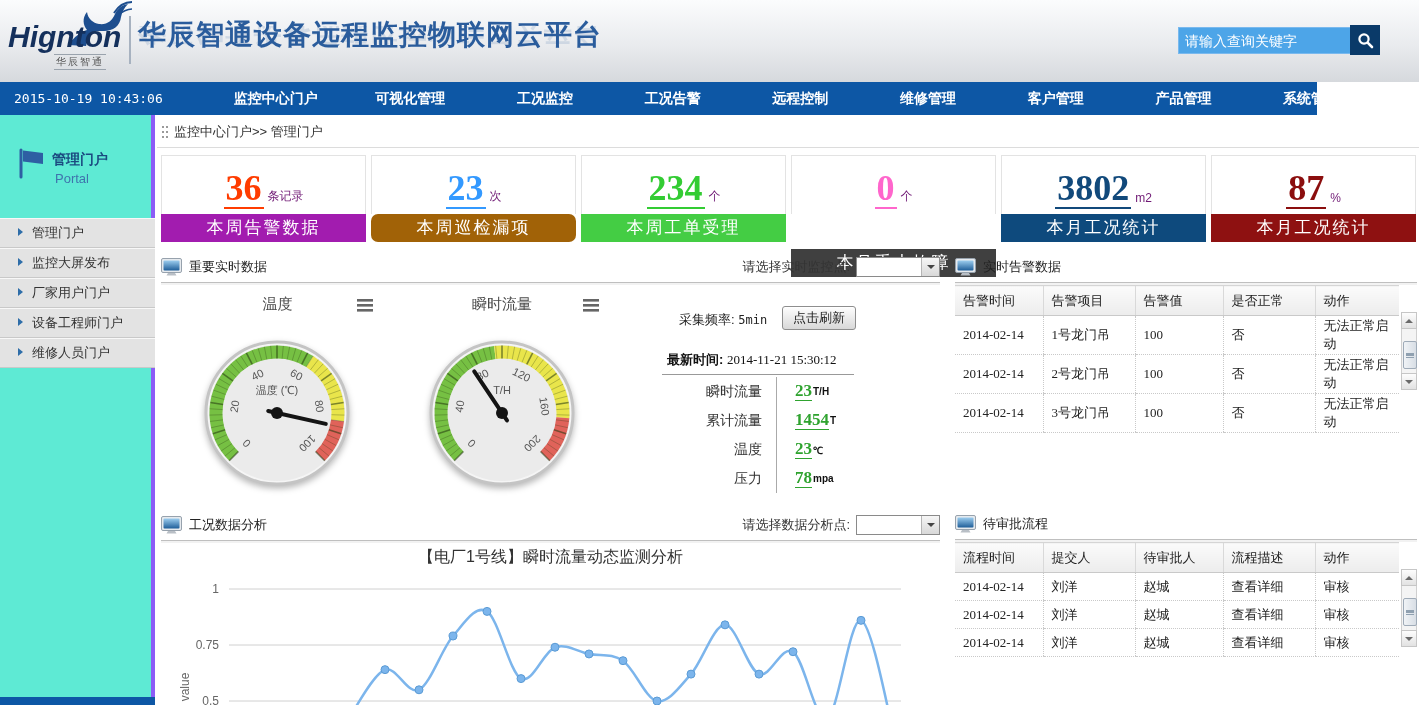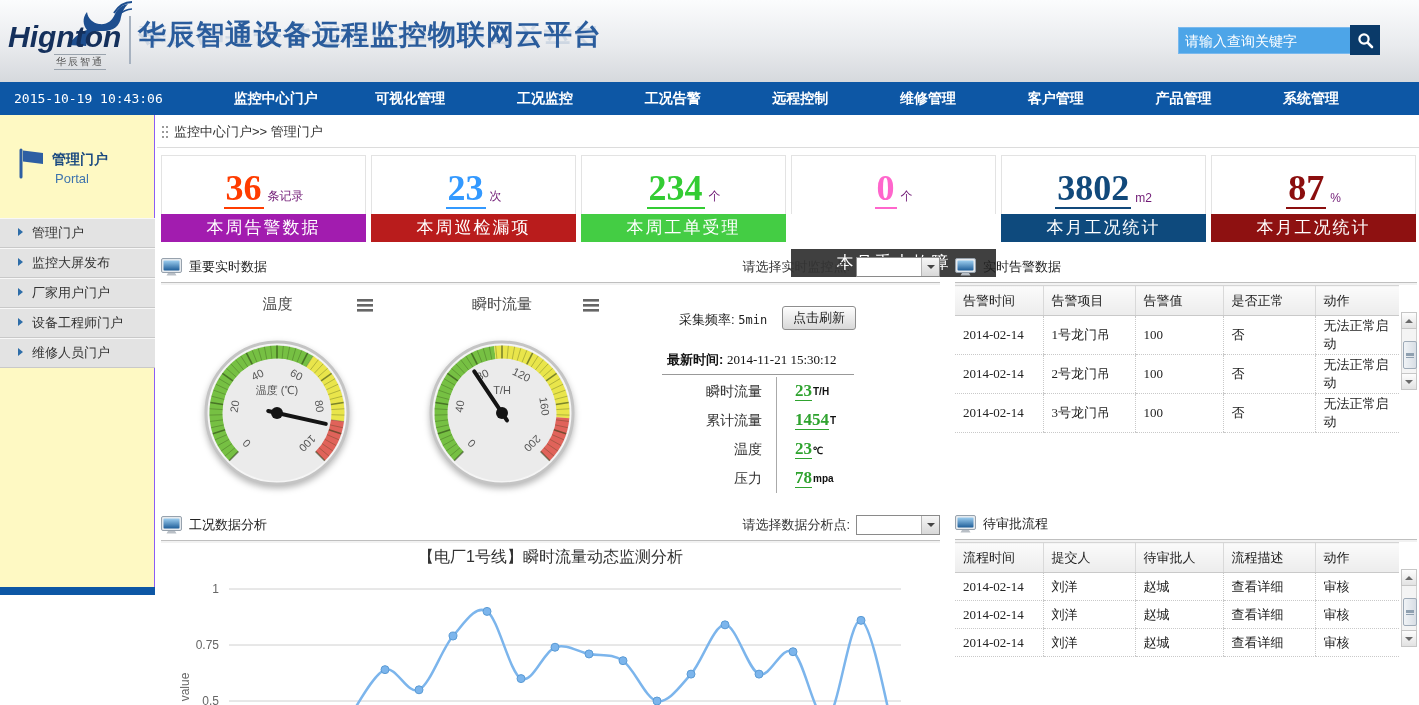--- a/index.html
+++ b/index.html
@@ -12,26 +12,26 @@
   #logo-tagline{left:54px;top:54px;font-size:10px;color:#555;letter-spacing:2px;border-top:1px solid #9aa3ad;border-bottom:1px solid #9aa3ad;padding:0 2px;}
   #logo-deer{left:62px;top:0px;}
   #logo-divider{left:129px;top:16px;width:2px;height:48px;background:#a7b2c0;}
   .ptitle{font-size:28px;font-weight:bold;color:#2a5c9c;letter-spacing:1px;white-space:nowrap;}
   #platform-title{left:138px;top:16px;}
   #platform-title-reflect{left:138px;top:50px;height:24px;overflow:hidden;transform:scaleY(-1);transform-origin:50% 0%;opacity:.14;}
   #search-input{left:1178px;top:27px;width:160px;height:25px;background:#4da5e8;border:1px solid #79b9ee;color:#fff;font-size:14px;padding:0 6px;outline:none;}
   #search-input::placeholder{color:#fff;opacity:1;}
   #search-btn{left:1350px;top:25px;width:30px;height:30px;background:#0a3a69;border:none;display:flex;align-items:center;justify-content:center;cursor:pointer;}
   
-  #navbar{left:0;top:82px;width:1419px;height:33px;background:#0d57a5;}
+  #navbar{left:0;top:82px;width:1317px;height:33px;background:#0d57a5;}
   #nav-timestamp{left:14px;top:9px;color:#fff;font-size:13px;font-family:"DejaVu Sans Mono",monospace;}
   #nav-items{left:190px;top:0;width:1149px;height:33px;display:flex;}
   .nav-item{flex:1;text-align:right;line-height:33px;color:#fff;font-size:14px;font-weight:bold;cursor:pointer;}
   
-  #sidebar{left:0;top:115px;width:155px;height:480px;background:#fef9c3;border-right:1px solid #8b5cf6;box-sizing:border-box;}
+  #sidebar{left:0;top:115px;width:155px;height:590px;background:#5eead4;border-right:4px solid #8b5cf6;box-sizing:border-box;}
   #portal-title{left:52px;top:36px;font-size:14px;font-weight:bold;color:#1b4a80;}
   #portal-subtitle{left:55px;top:56px;font-size:13px;color:#3f74ad;}
   #side-items{left:0;top:103px;width:155px;}
   .side-item{height:28px;line-height:28px;background:#e3e3e3;border-top:1px solid #f8f8f8;border-bottom:1px solid #c9c9c9;padding-left:32px;font-size:13px;color:#333;cursor:pointer;position:relative;}
   .side-tri{position:absolute;left:18px;top:9px;width:0;height:0;border-left:5px solid #2e6da8;border-top:4px solid transparent;border-bottom:4px solid transparent;}
   #side-footer{left:0;bottom:0;width:155px;height:8px;background:#0d57a5;}
   
   #breadcrumb{left:174px;top:123px;font-size:13px;color:#333;}
   #crumb-icon{left:162px;top:126px;}
   #crumb-line{left:157px;top:147px;width:1262px;border-top:1px solid #dcdcdc;}
@@ -169,21 +169,21 @@
           <span class="card-value" style="color: rgb(255, 60, 0); border-color: rgb(255, 60, 0);">36</span>
           <span class="card-unit">条记录</span>
         </div>
       <div class="card-band" style="background: #a21caf;">本周告警数据</div>
     </div>
     <div class="card">
       <div class="card-top">
           <span class="card-value" style="color: rgb(51, 153, 255); border-color: rgb(51, 153, 255);">23</span>
           <span class="card-unit">次</span>
         </div>
-      <div class="card-band" style="background: #b91c1c;">本周巡检漏项</div>
+      <div class="card-band" style="background: #a16207; border-radius: 7px;">本周巡检漏项</div>
     </div>
     <div class="card">
       <div class="card-top">
           <span class="card-value" style="color: rgb(51, 204, 51); border-color: rgb(51, 204, 51);">234</span>
           <span class="card-unit">个</span>
         </div>
       <div class="card-band" style="background: rgb(68, 205, 68);">本周工单受理</div>
     </div>
     <div class="card">
       <div class="card-top">

